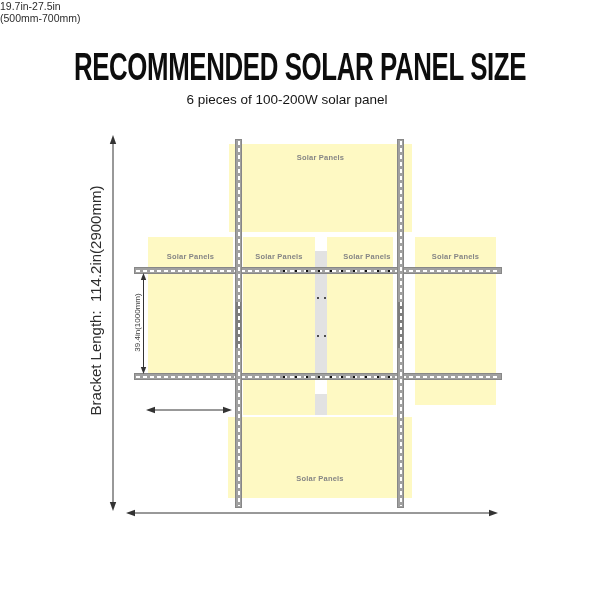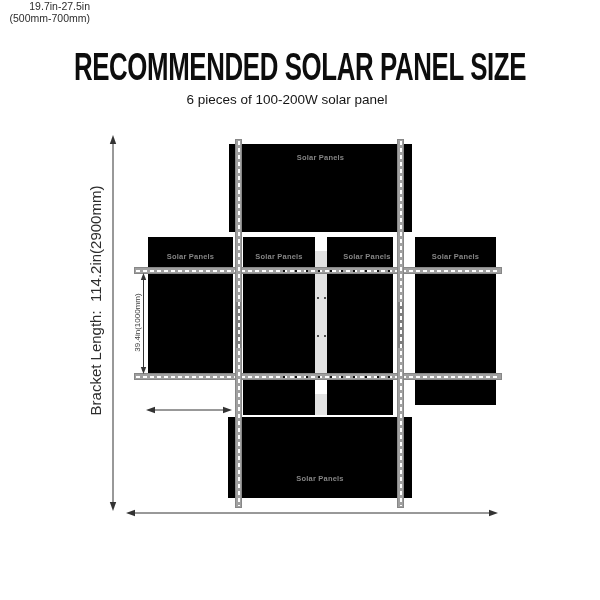--- a/index.html
+++ b/index.html
@@ -7,21 +7,21 @@
          font-family:"Liberation Sans",sans-serif;}
 
   
   .title{position:absolute;left:0;top:48px;width:600px;text-align:center;
          font-size:34px;font-weight:700;color:#0d0d0d;letter-spacing:-0.5px;
          transform:scaleX(0.76) scaleY(1.12);transform-origin:50% 50%;white-space:nowrap;}
   .subtitle{position:absolute;left:0;top:92px;width:574px;text-align:center;
             font-size:13.5px;color:#151515;}
 
   
-  .panel{position:absolute;background:#000000;}
+  .panel{position:absolute;background:#fef9c3;}
   .panel-label{position:absolute;left:0;right:0;text-align:center;
                font-size:7.5px;font-weight:700;color:#858585;letter-spacing:0.2px;}
   .p-top    {left:229px;top:144px;width:183px;height:88px;}
   .p-top    .panel-label{top:9px;}
   .p-mlo    {left:148px;top:237px;width:85px;height:142px;}
   .p-mlo    .panel-label{top:15px;}
   .p-mlc    {left:243px;top:237px;width:72px;height:178px;}
   .p-mlc    .panel-label{top:15px;}
   .p-mrc    {left:327px;top:237px;width:66px;height:178px;}
   .p-mrc    .panel-label{top:15px;left:14px;}
@@ -55,21 +55,21 @@
   .v-dark-seg{position:absolute;left:0;top:162px;width:5px;height:46px;background:#7d7d7d;}
 
   
   .dim-svg{position:absolute;overflow:visible;}
   .dim-label{position:absolute;color:#2d2d2d;white-space:pre;}
   .len-label{left:-36px;top:292px;width:262px;text-align:center;font-size:15px;
              transform:rotate(-90deg) translateX(0);transform-origin:50% 50%;}
   .wid-label{left:112px;top:519px;width:400px;text-align:center;font-size:15px;}
   .spacing-label{left:92px;top:318px;width:90px;text-align:center;font-size:8px;
                  transform:rotate(-90deg);transform-origin:50% 50%;color:#3c3c3c;}
-  .offset-label{left:146px;top:382px;width:90px;text-align:right;font-size:10.5px;
+  .offset-label{left:146px;top:382px;width:90px;text-align:left;font-size:10.5px;
                 line-height:12px;color:#2d2d2d;}
 </style>
 </head>
 <body>
 
 <div class="stage">
 
   <div class="title">RECOMMENDED SOLAR PANEL SIZE</div>
   <div class="subtitle">6 pieces of 100-200W solar panel</div>
 

